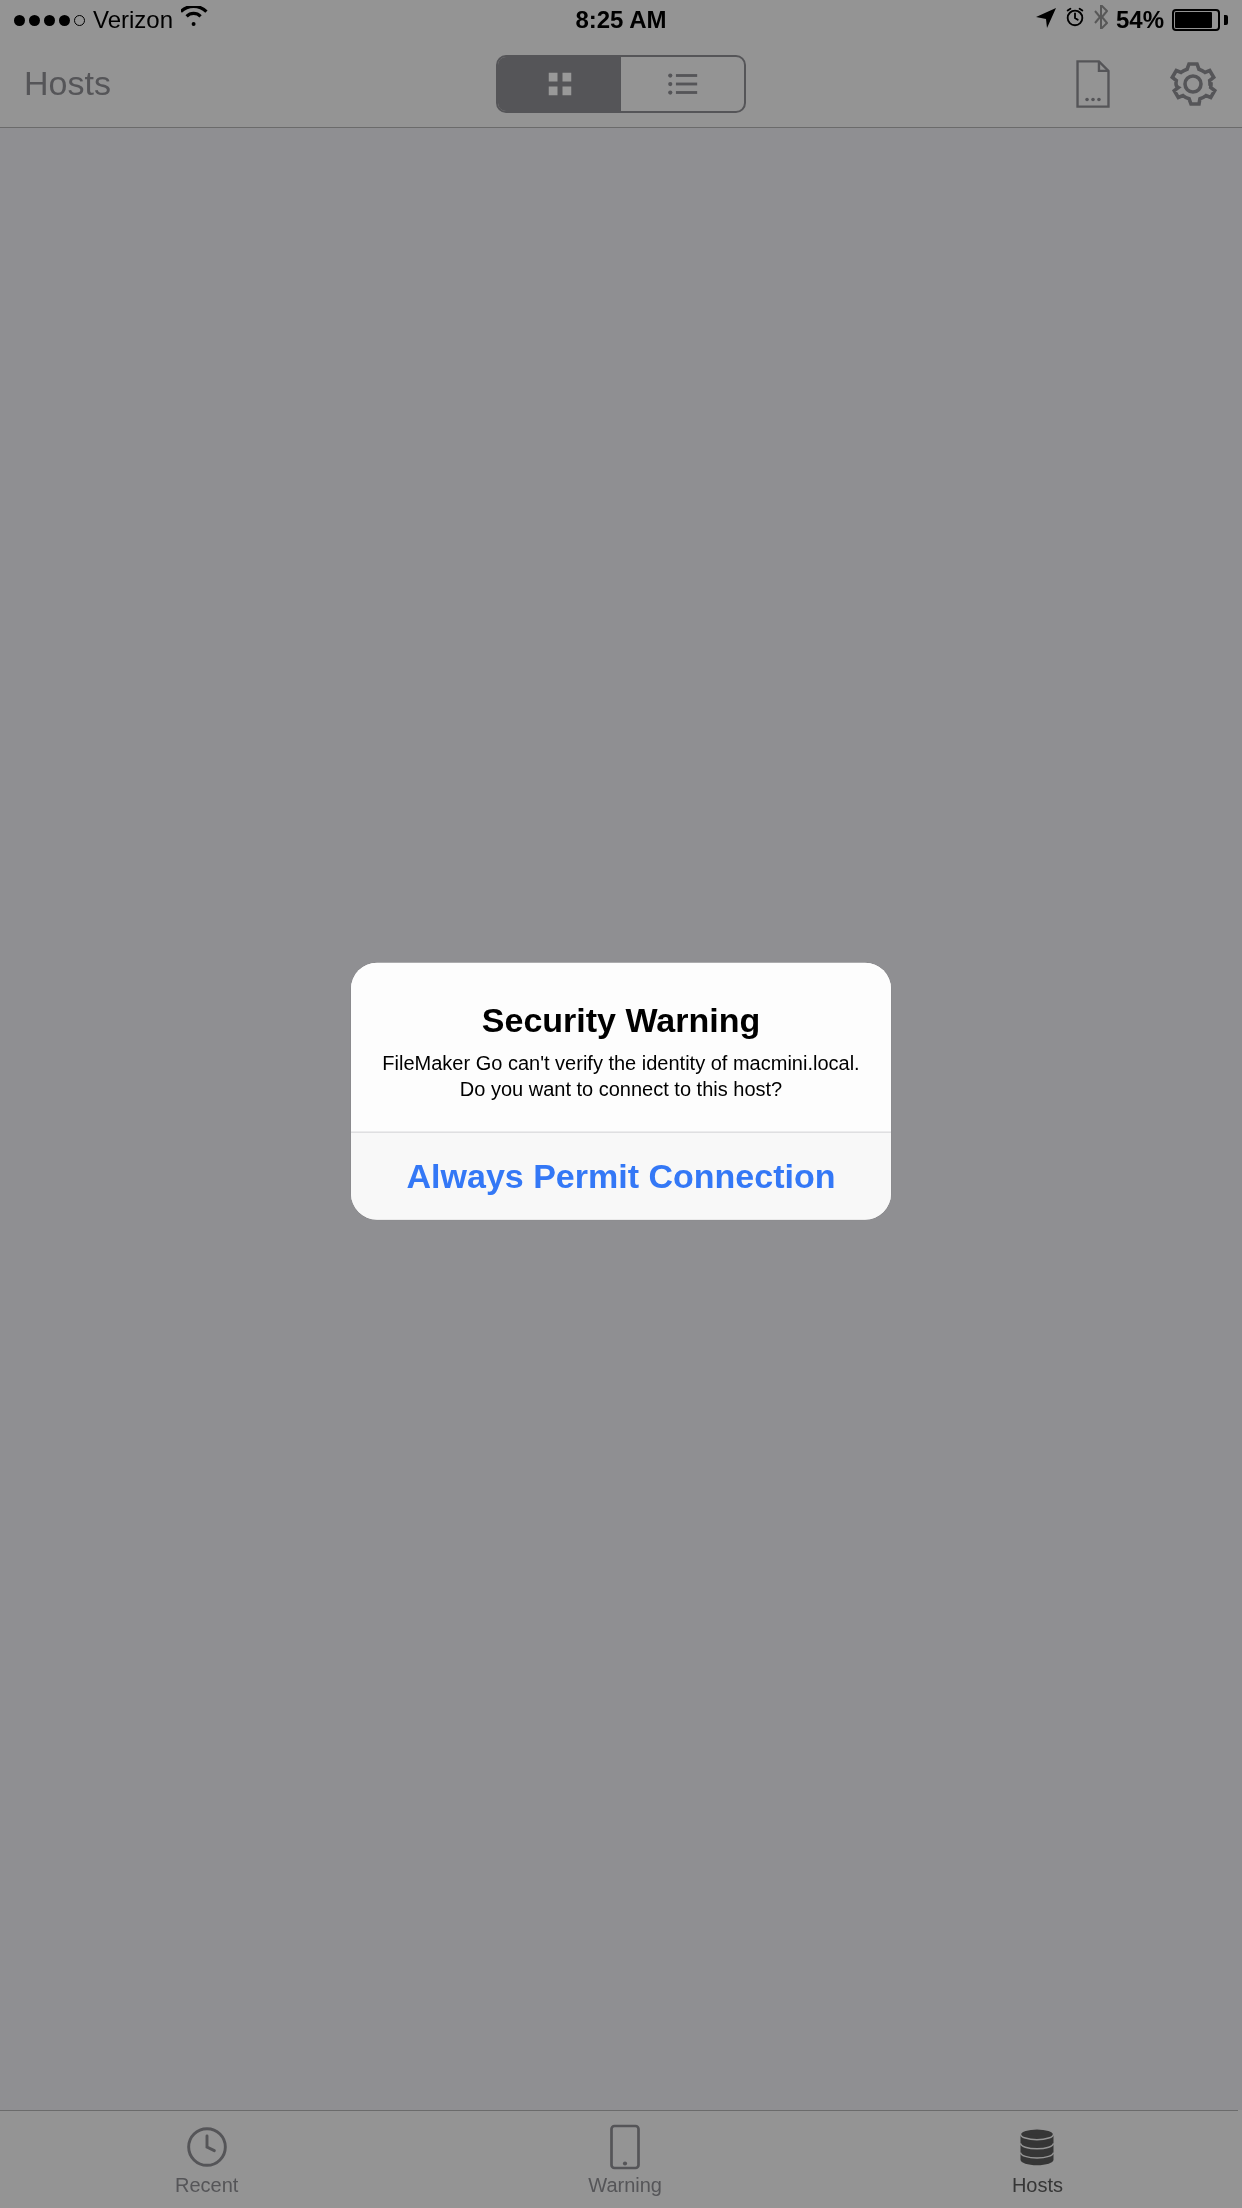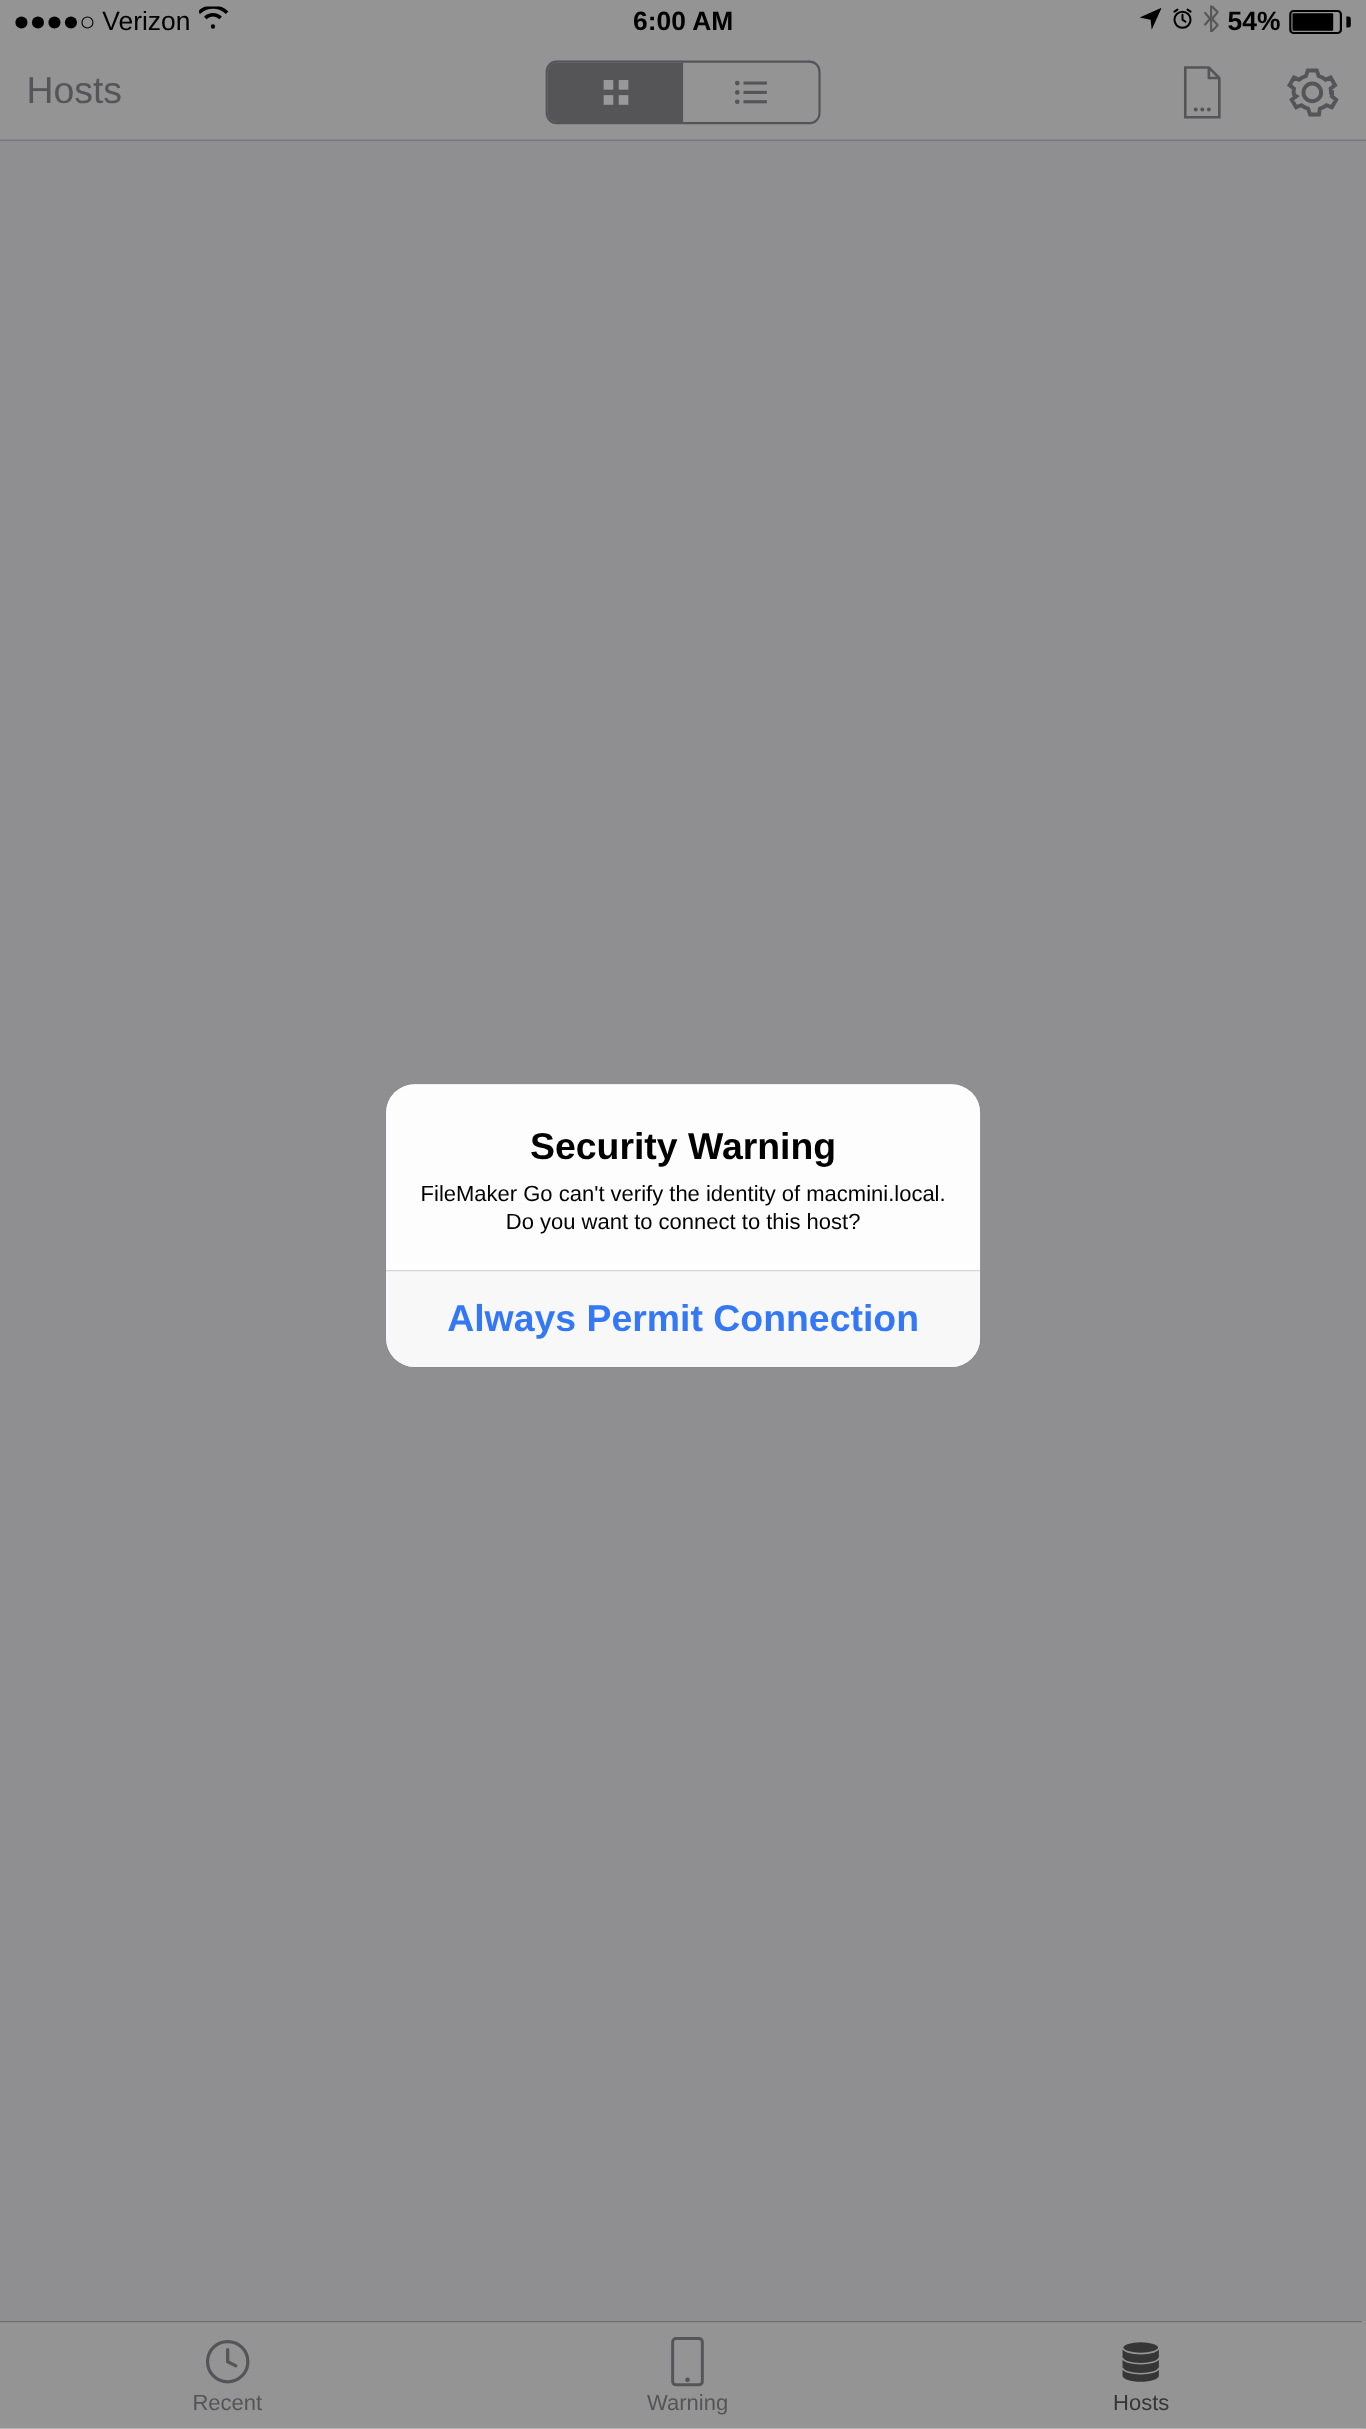--- a/index.html
+++ b/index.html
@@ -97,21 +97,20 @@
   .alert {
     position: absolute;
     z-index: 100;
     width: 540px;
     left: 50%; top: 50%;
     transform: translate(-50%, -55%);
     background: #f8f8f8;
     border-radius: 26px;
     overflow: hidden;
     box-shadow: 0 0 0 0.5px rgba(0,0,0,0.05);
-    margin-top: 23px;
   }
   .alert-head { padding: 38px 30px 30px; text-align: center; background: #fdfdfd; }
   .alert-title { font-size: 34px; font-weight: 600; color: #000; margin-bottom: 10px; }
   .alert-msg { font-size: 20px; line-height: 1.3; color: #000; }
   .alert-btn {
     border-top: 1px solid #d1d1d5;
     height: 88px;
     display: flex; align-items:center; justify-content:center;
     font-size: 34px;
     color: #3478f6;
@@ -131,21 +130,21 @@
         <span></span>
         <span class="empty"></span>
     </span>
     <span class="carrier">Verizon</span>
     <span>
       <svg width="28" height="22" viewBox="0 0 28 22">
           <path d="M14 19a2.2 2.2 0 1 0 0 4.4 2.2 2.2 0 0 0 0-4.4zm-6.5-5.2a9.2 9.2 0 0 1 13 0l2.5-2.5a12.7 12.7 0 0 0-18 0zM1 8.6a18.4 18.4 0 0 1 26 0L29.5 6A22 22 0 0 0-1.5 6z" transform="translate(0 -1) scale(0.9)" fill="#000"></path>
         </svg>
     </span>
   </div>
-  <div class="status-center">6:00 AM</div>
+  <div class="status-center">8:25 AM</div>
   <div class="status-right">
     <span>
       <svg width="20" height="20" viewBox="0 0 20 20">
           <path d="M0 9 L20 0 L11 20 L10 11 Z" fill="#000"></path>
         </svg>
     </span>
     <span>
       <svg width="22" height="22" viewBox="0 0 24 24">
           <circle cx="12" cy="13" r="8" fill="none" stroke="#000" stroke-width="2"></circle>
           <path d="M12 8v5l3 2M4 5l3-2M20 5l-3-2" stroke="#000" stroke-width="2" fill="none" stroke-linecap="round"></path>

